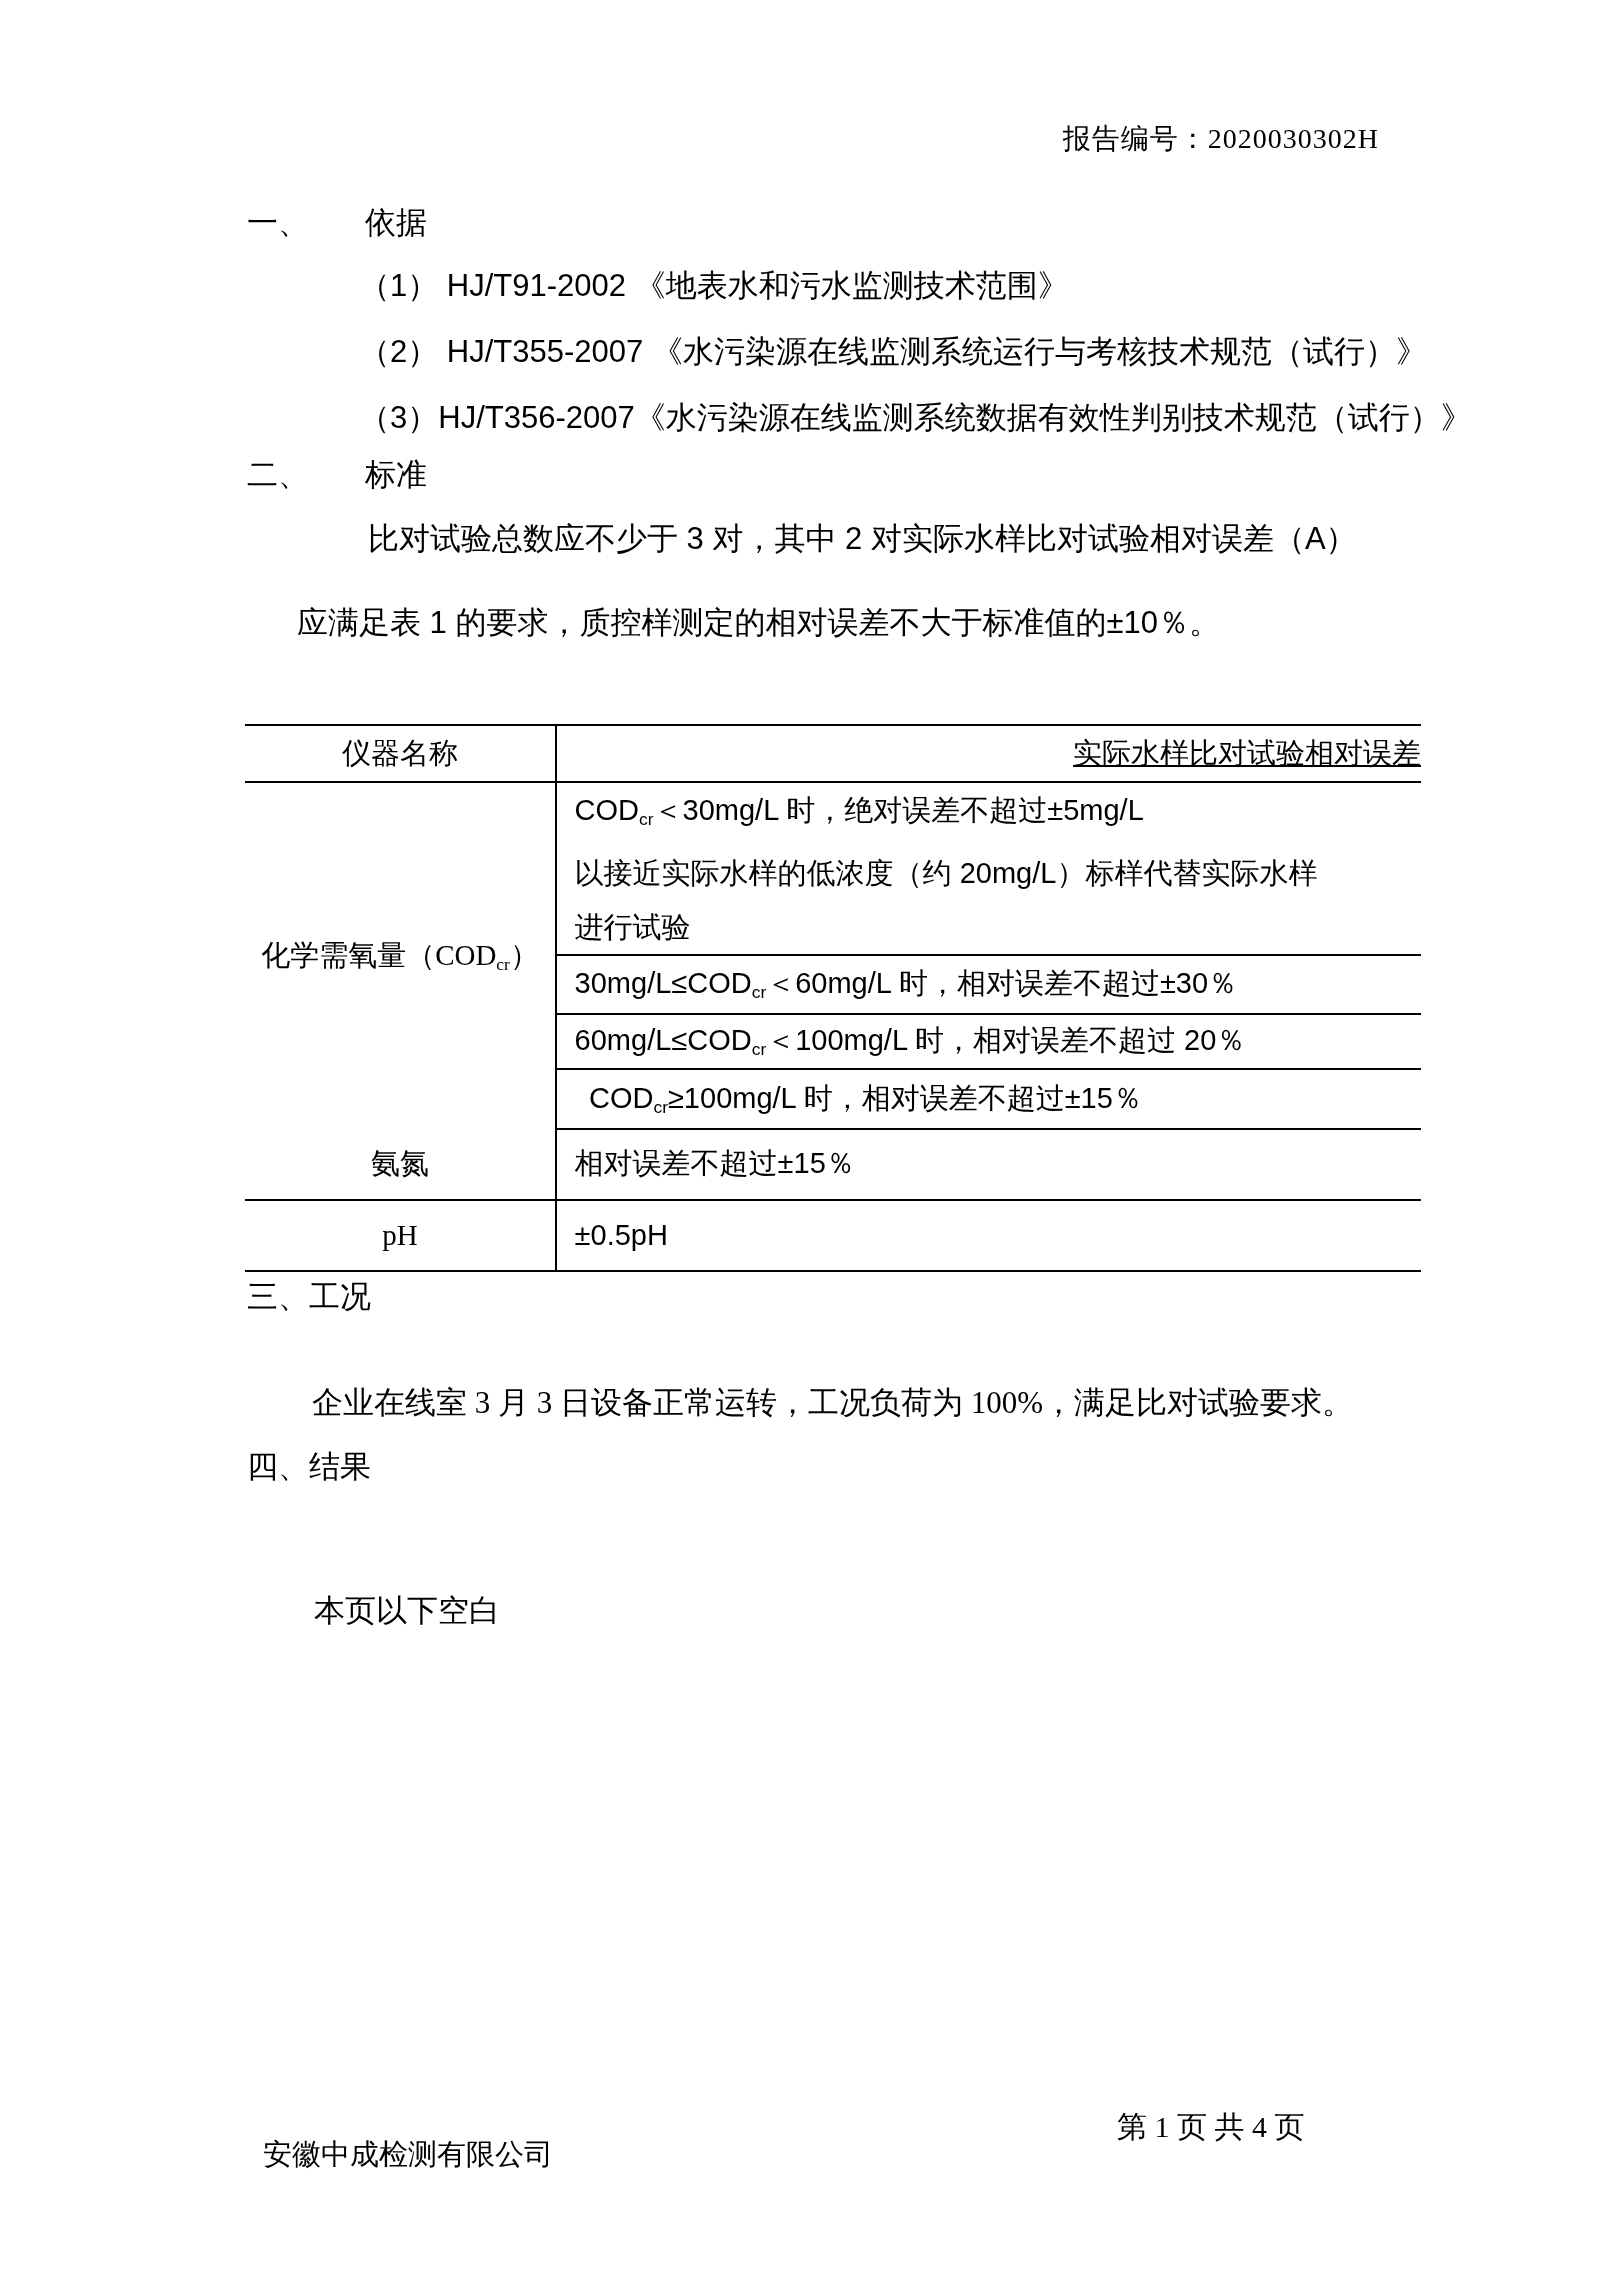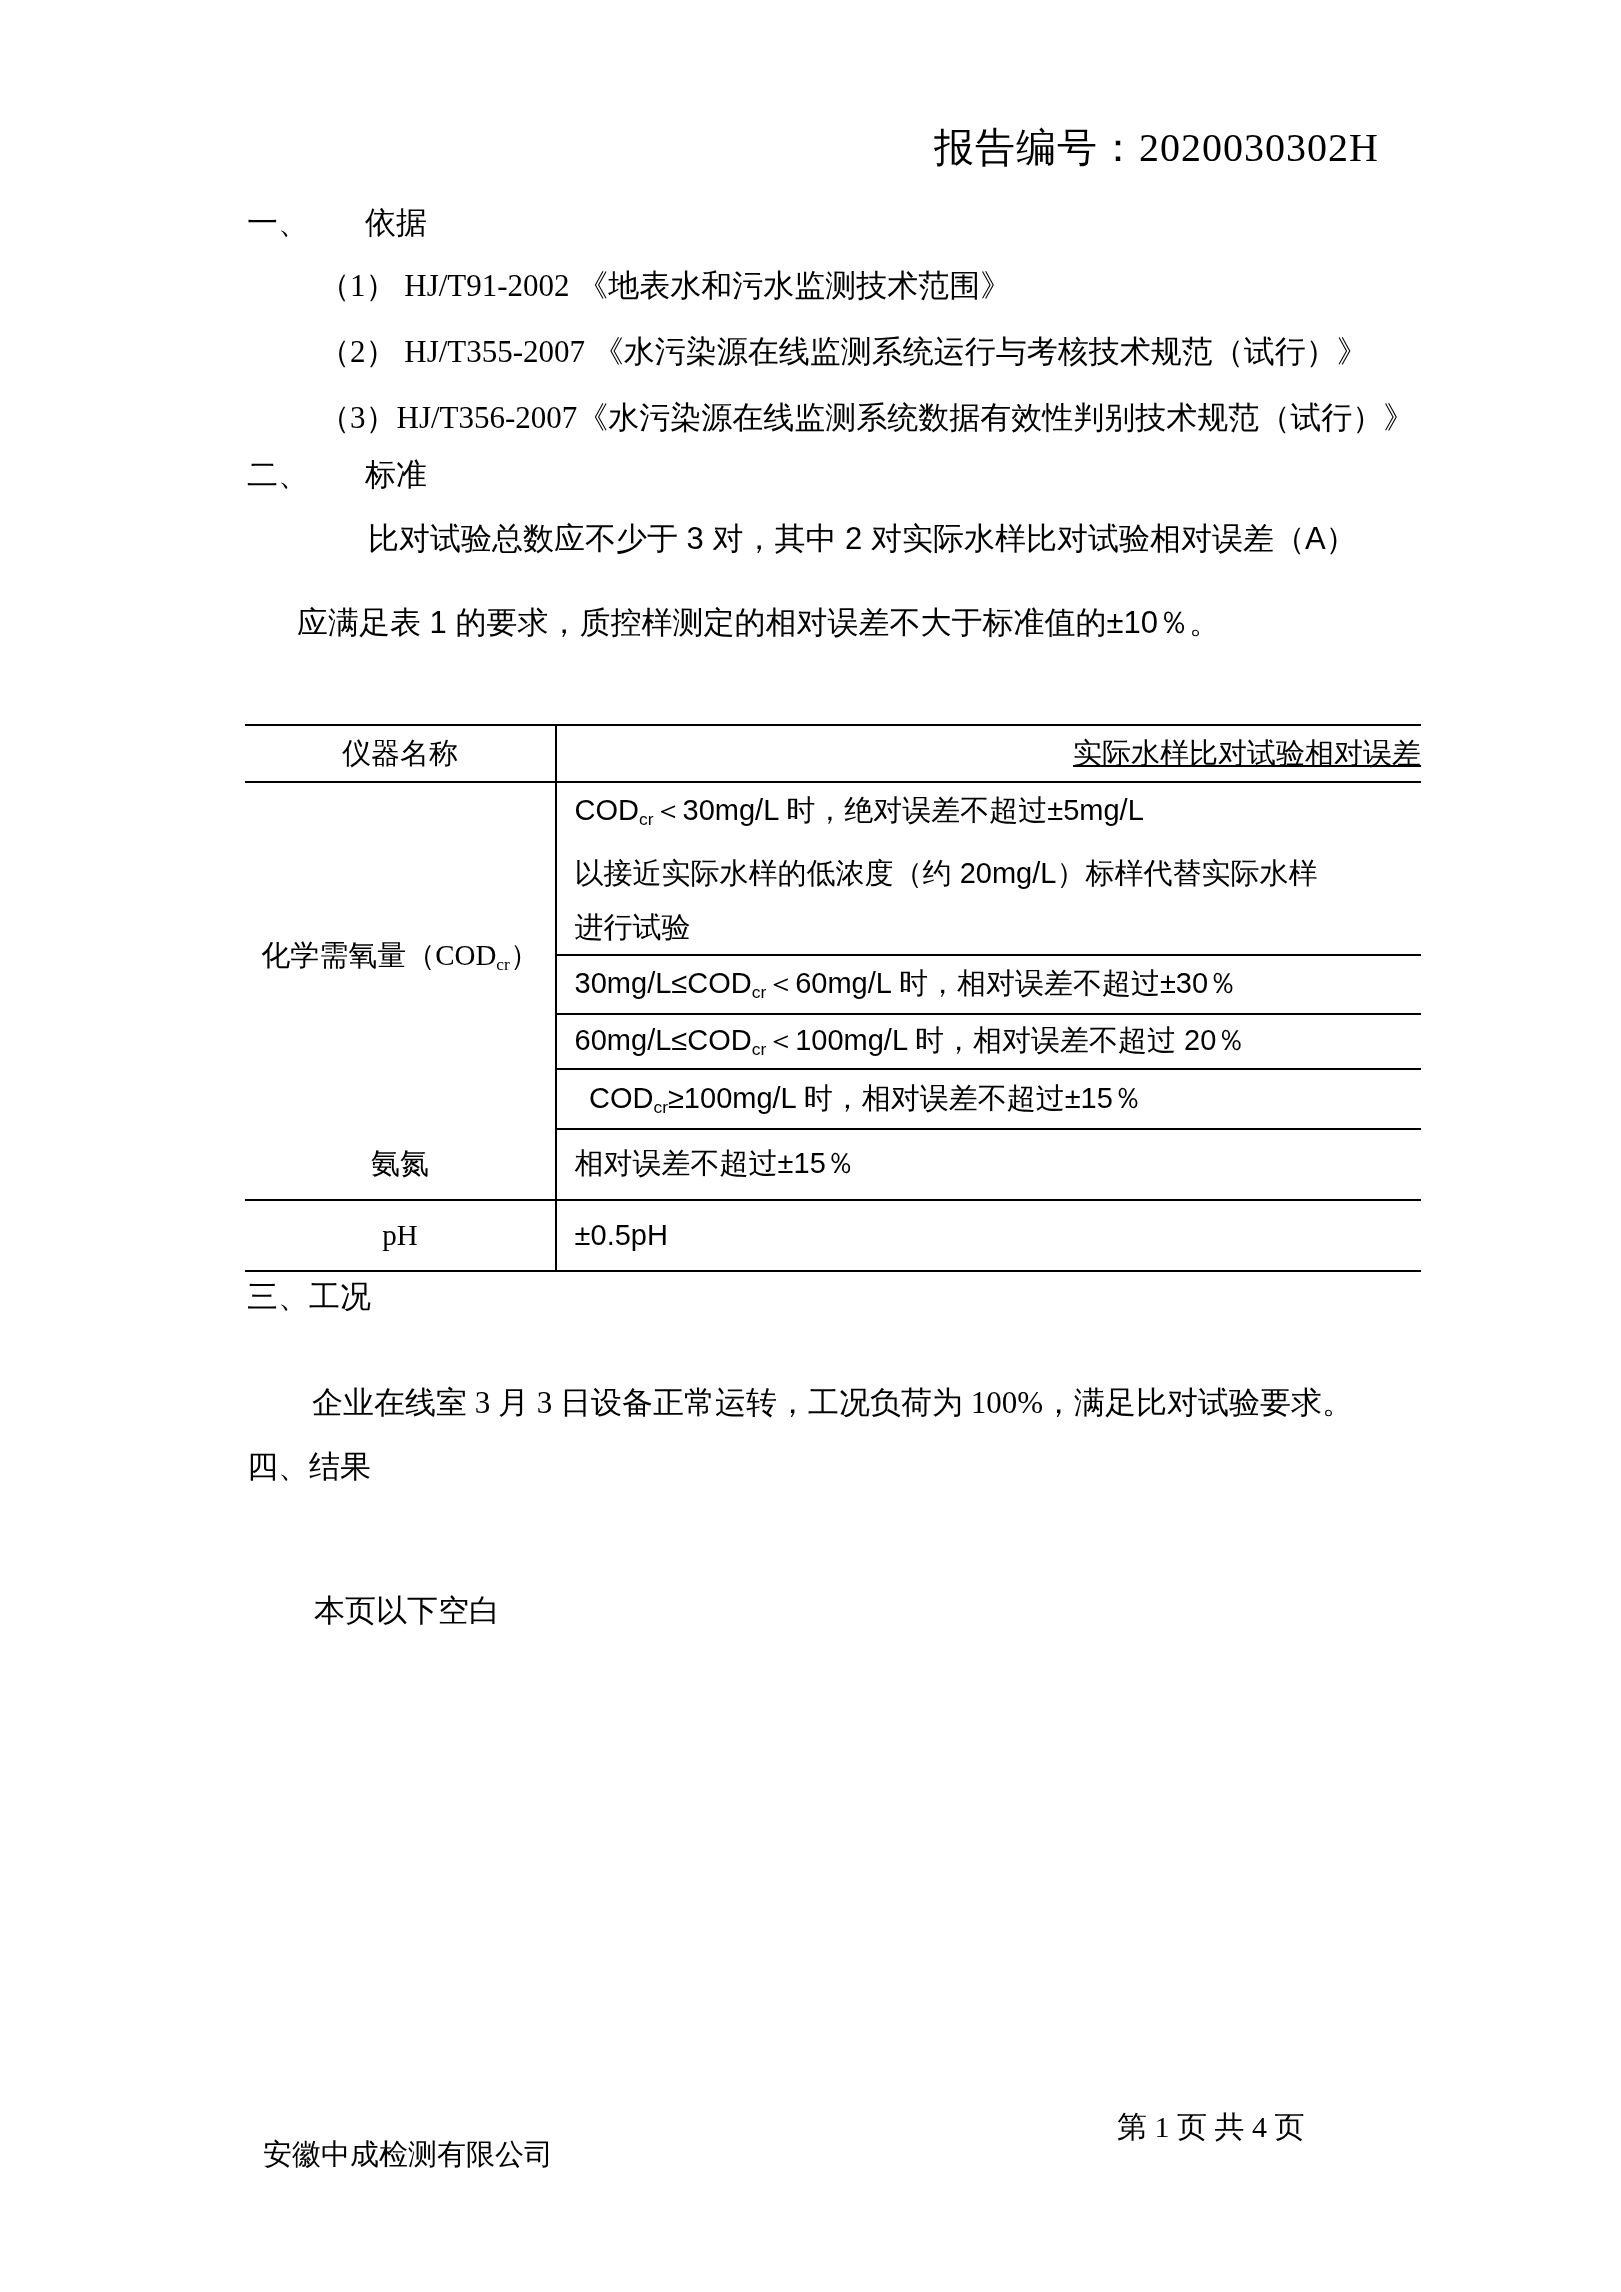--- a/index.html
+++ b/index.html
@@ -9,30 +9,31 @@
     height: 2293px;
     background: #ffffff;
     color: #000000;
     font-family: "Liberation Serif", serif;
     overflow: hidden;
   }
   .abs { position: absolute; white-space: nowrap; }
 
   .report-no {
     top: 120px; right: 242px;
-    font-size: 40px;
+    font-size: 28px;
     letter-spacing: 1px;
   }
 
   .sec-heading { font-size: 31px; }
   .sec-heading .tab-gap { display: inline-block; width: 56px; }
 
   .ref-item {
     font-size: 31px;
-    font-family: Liberation Serif, serif;
+    font-family: Liberation Sans, sans-serif;
+    margin-left: 40px;
   }
 
   .para { font-size: 31px; }
   .para.mixed { font-family: "Liberation Sans", "Liberation Serif", sans-serif; }
 
   .tbl-caption {
     top: 672px; left: 245px; width: 1176px;
     text-align: center;
     font-size: 36px;
   }

